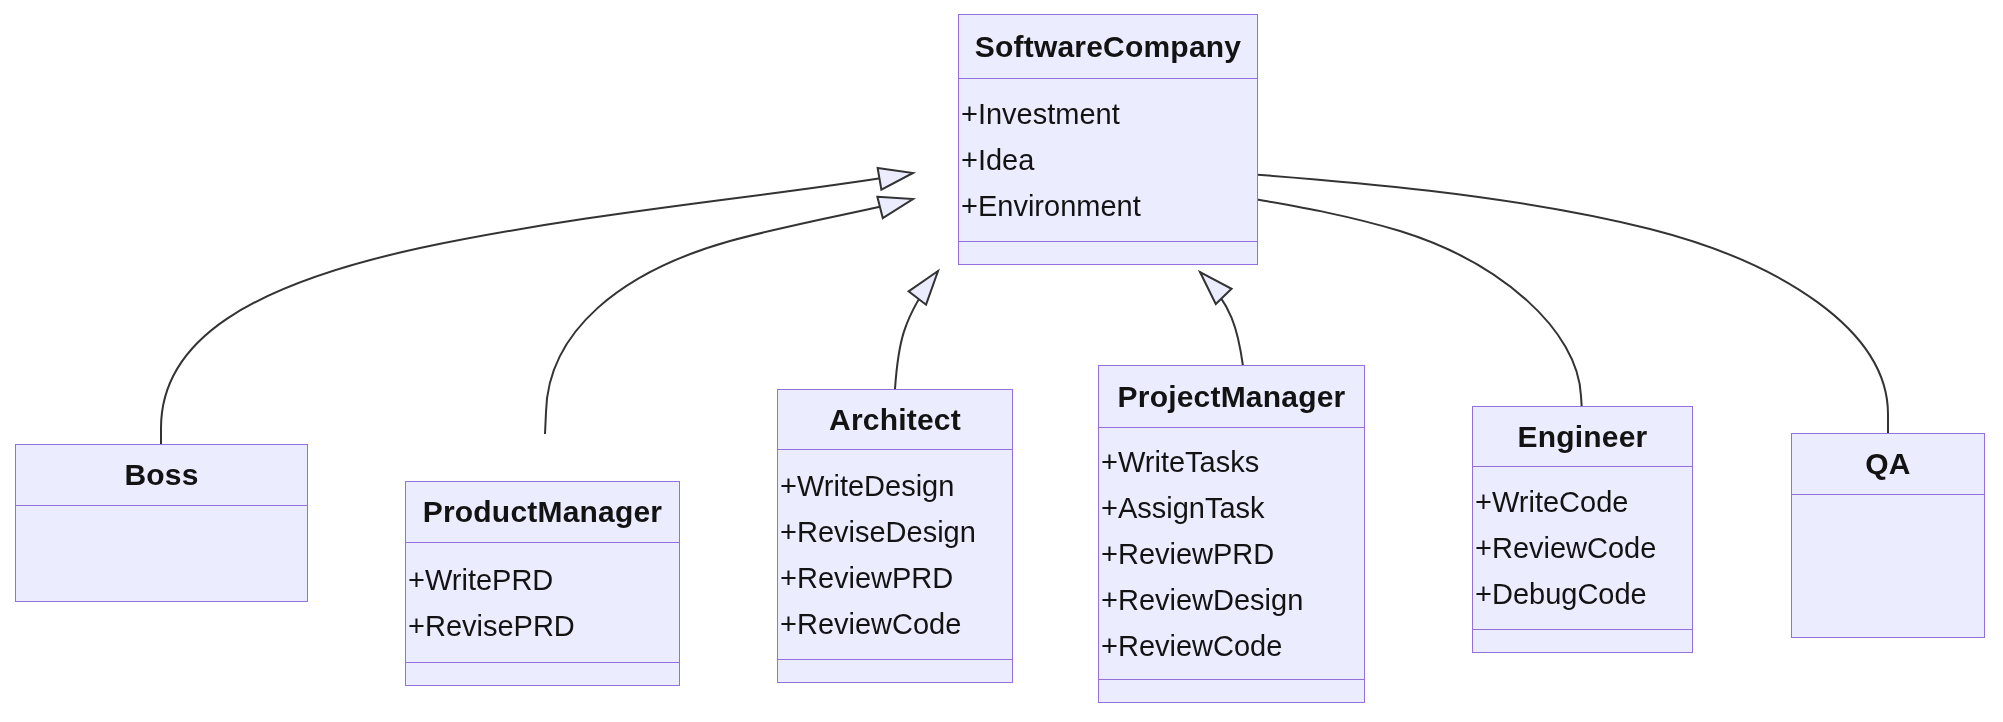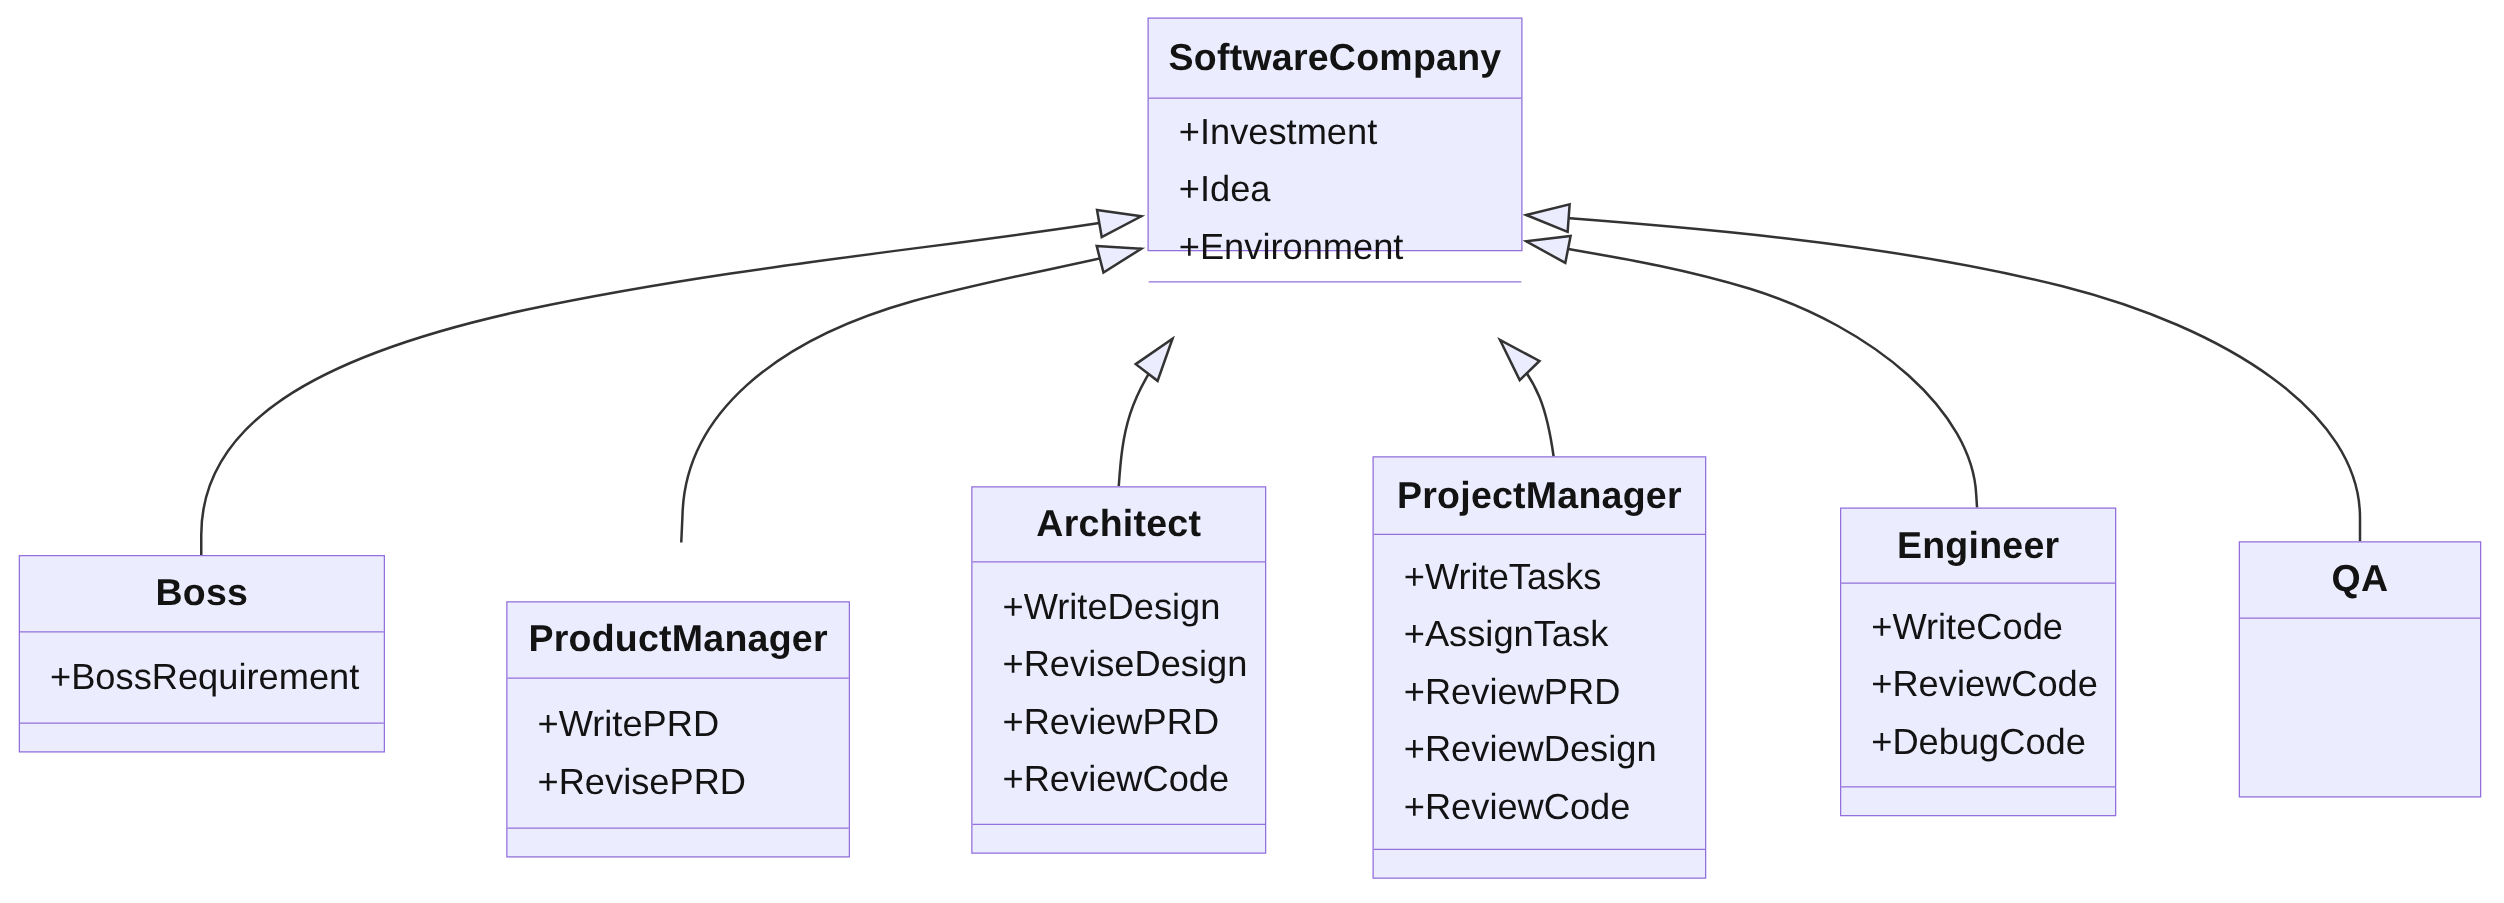--- a/index.html
+++ b/index.html
@@ -39,33 +39,33 @@
     font-size: 30px;
     letter-spacing: 0.2px;
   }
   .uml-class .attrs {
     flex: 1 1 auto;
     box-sizing: border-box;
     border-top: 1.2px solid #9370DB;
     display: flex;
     flex-direction: column;
     justify-content: center;
-    padding: 4px 24px;
+    padding: 4px 2px;
   }
   .uml-class .attr {
     font-size: 29px;
     line-height: 46px;
     white-space: nowrap;
   }
   .uml-class .methods-empty {
     flex: 0 0 22px;
     border-top: 1.2px solid #9370DB;
   }
   
-  .c-swc       { left: 918px;  top: 14px;  width: 300px; height: 187px; }
+  .c-swc       { left: 958px;  top: 14px;  width: 300px; height: 251px; }
   .c-swc .title       { height: 63px; }
   .c-boss      { left: 15px;   top: 444px; width: 293px; height: 158px; }
   .c-boss .title      { height: 60px; }
   .c-product   { left: 405px;  top: 433px; width: 275px; height: 205px; margin-top: 48px; }
   .c-product .title   { height: 60px; }
   .c-architect { left: 777px;  top: 389px; width: 236px; height: 294px; }
   .c-architect .title { height: 59px; }
   .c-project   { left: 1098px; top: 365px; width: 267px; height: 338px; }
   .c-project .title   { height: 61px; }
   .c-engineer  { left: 1472px; top: 406px; width: 221px; height: 247px; }
@@ -99,23 +99,20 @@
     <div class="attrs">
       <div class="attr">+Investment</div>
       <div class="attr">+Idea</div>
       <div class="attr">+Environment</div>
     </div>
     <div class="methods-empty"></div>
   </div>
 
   <div class="uml-class c-boss">
     <div class="title">Boss</div>
-    <div class="attrs">
-      <div class="attr">+BossRequirement</div>
-    </div>
     <div class="methods-empty"></div>
   </div>
 
   <div class="uml-class c-product">
     <div class="title">ProductManager</div>
     <div class="attrs">
       <div class="attr">+WritePRD</div>
       <div class="attr">+RevisePRD</div>
     </div>
     <div class="methods-empty"></div>

